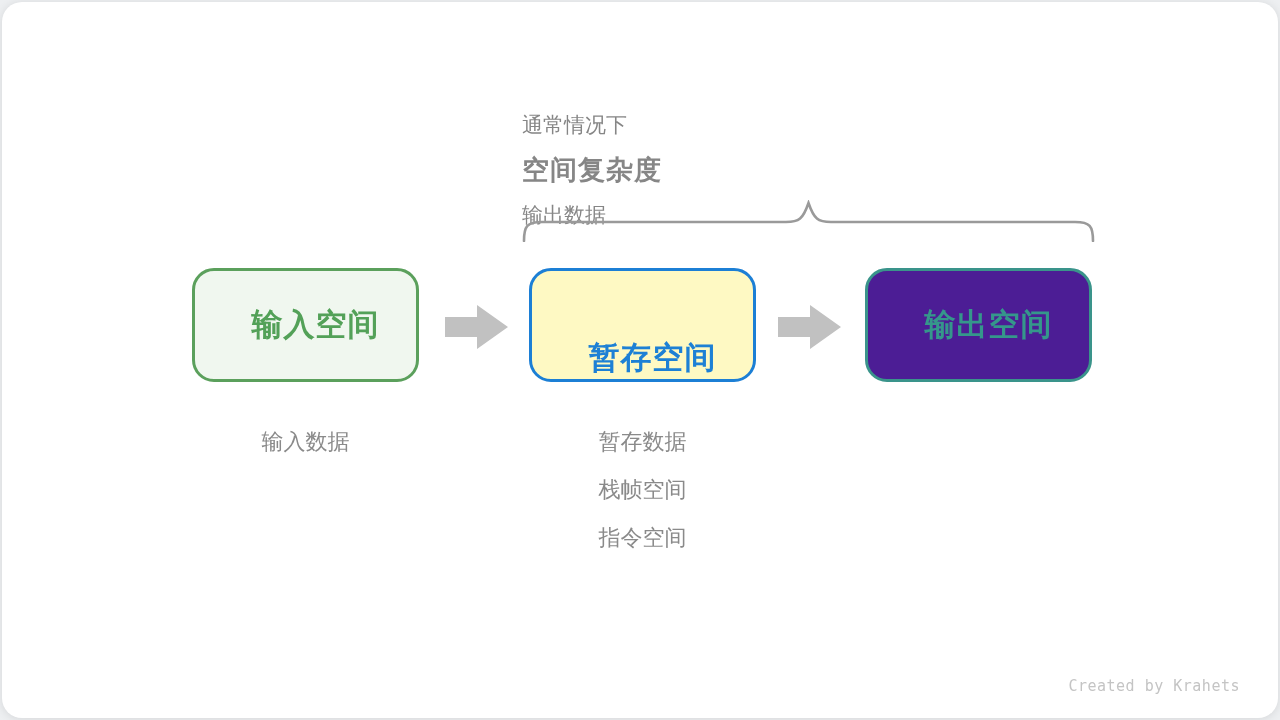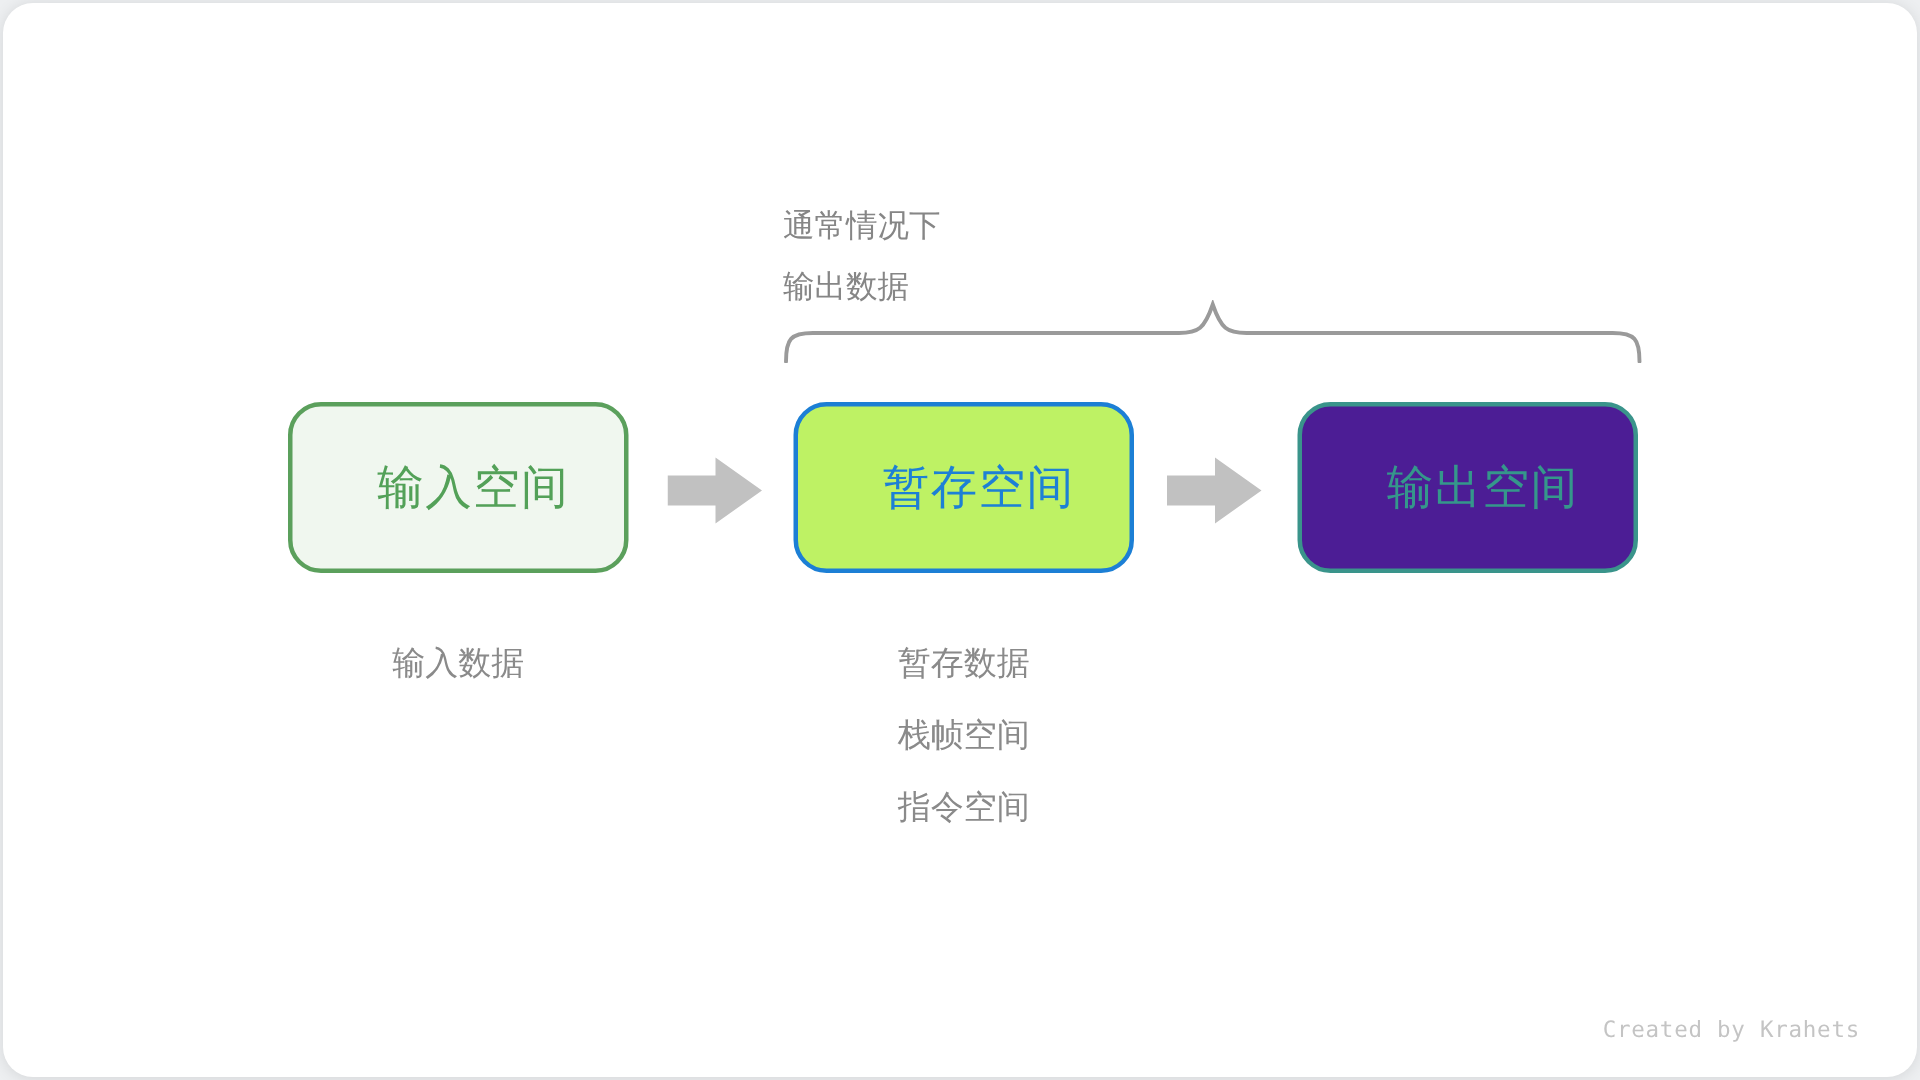--- a/index.html
+++ b/index.html
@@ -36,21 +36,21 @@
   
   .node-box {
     position: absolute;
     top: 266px; width: 227px; height: 114px;
     border-radius: 22px;
     border: 3px solid;
     box-sizing: border-box;
     display: flex; align-items: center; justify-content: center;
   }
   .node-box .node-label {
-    font-size: 31px; font-weight: 400; letter-spacing: 1px; margin-left: 20px;
+    font-size: 31px; font-weight: 700; letter-spacing: 1px; margin-left: 20px;
   }
   .box-1 { left: 190px; }
   .box-2 { left: 527px; }
   .box-3 { left: 863px; }
 
   
   .arrow-wrap { top: 301px; width: 64px; height: 48px; }
   .arrow-1 { left: 443px; }
   .arrow-2 { left: 776px; }
 
@@ -74,35 +74,36 @@
     letter-spacing: 0.5px;
   }
 </style>
 </head>
 <body>
 
 <div class="card">
 
   <div class="abs scope-title" style="color: rgb(134, 134, 134); flex-direction: column;">
     <span class="t-regular">通常情况下</span>
+    <span class="t-bold">空间复杂度</span>
     <span class="t-regular">输出数据</span>
   </div>
 
   <div class="abs brace-wrap" style="color: rgb(154, 154, 154);">
     <svg width="573" height="42" viewBox="0 0 573 42">
       <path d="M 2 41 C 2 26, 5 22, 20 22 L 264 22 C 277 22, 281 19, 286.5 3
                C 292 19, 296 22, 309 22 L 553 22 C 568 22, 571 26, 571 41" fill="none" stroke="currentColor" stroke-width="2.6" stroke-linecap="round"></path>
     </svg>
   </div>
 
   <div class="node-box box-1" style="border-color: rgb(91, 160, 92); background-color: rgb(240, 247, 239); color: rgb(83, 161, 88);">
     <span class="node-label">输入空间</span>
   </div>
 
-  <div class="node-box box-2" style="border-color: rgb(28, 127, 213); background-color: #bef264; color: rgb(29, 128, 213);">
+  <div class="node-box box-2" style="border-color: rgb(28, 127, 213); background-color: #fef9c3; color: rgb(29, 128, 213); align-items: flex-end;">
     <span class="node-label">暂存空间</span>
   </div>
 
   <div class="node-box box-3" style="border-color: rgb(58, 148, 139); background-color: #4c1d95; color: rgb(53, 151, 139);">
     <span class="node-label">输出空间</span>
   </div>
 
   <div class="abs arrow-wrap arrow-1" style="color: rgb(193, 193, 193);">
     <svg width="64" height="48" viewBox="0 0 64 48">
       <polygon points="0,14 32,14 32,2 63,24 32,46 32,34 0,34" fill="currentColor"></polygon>

